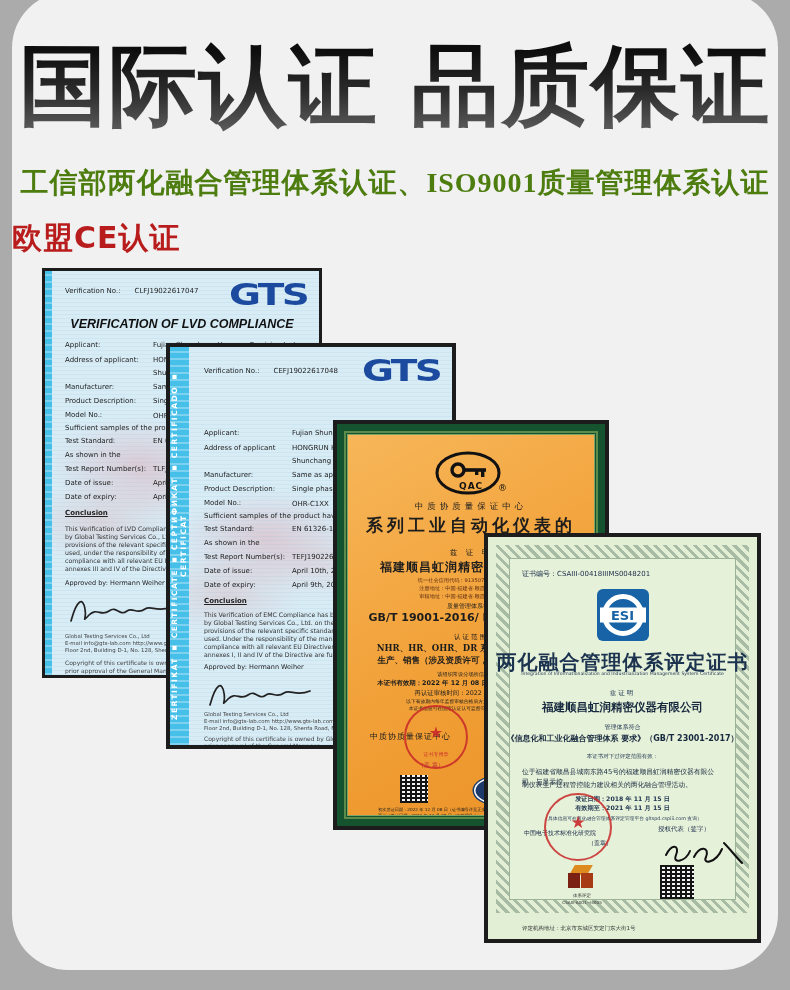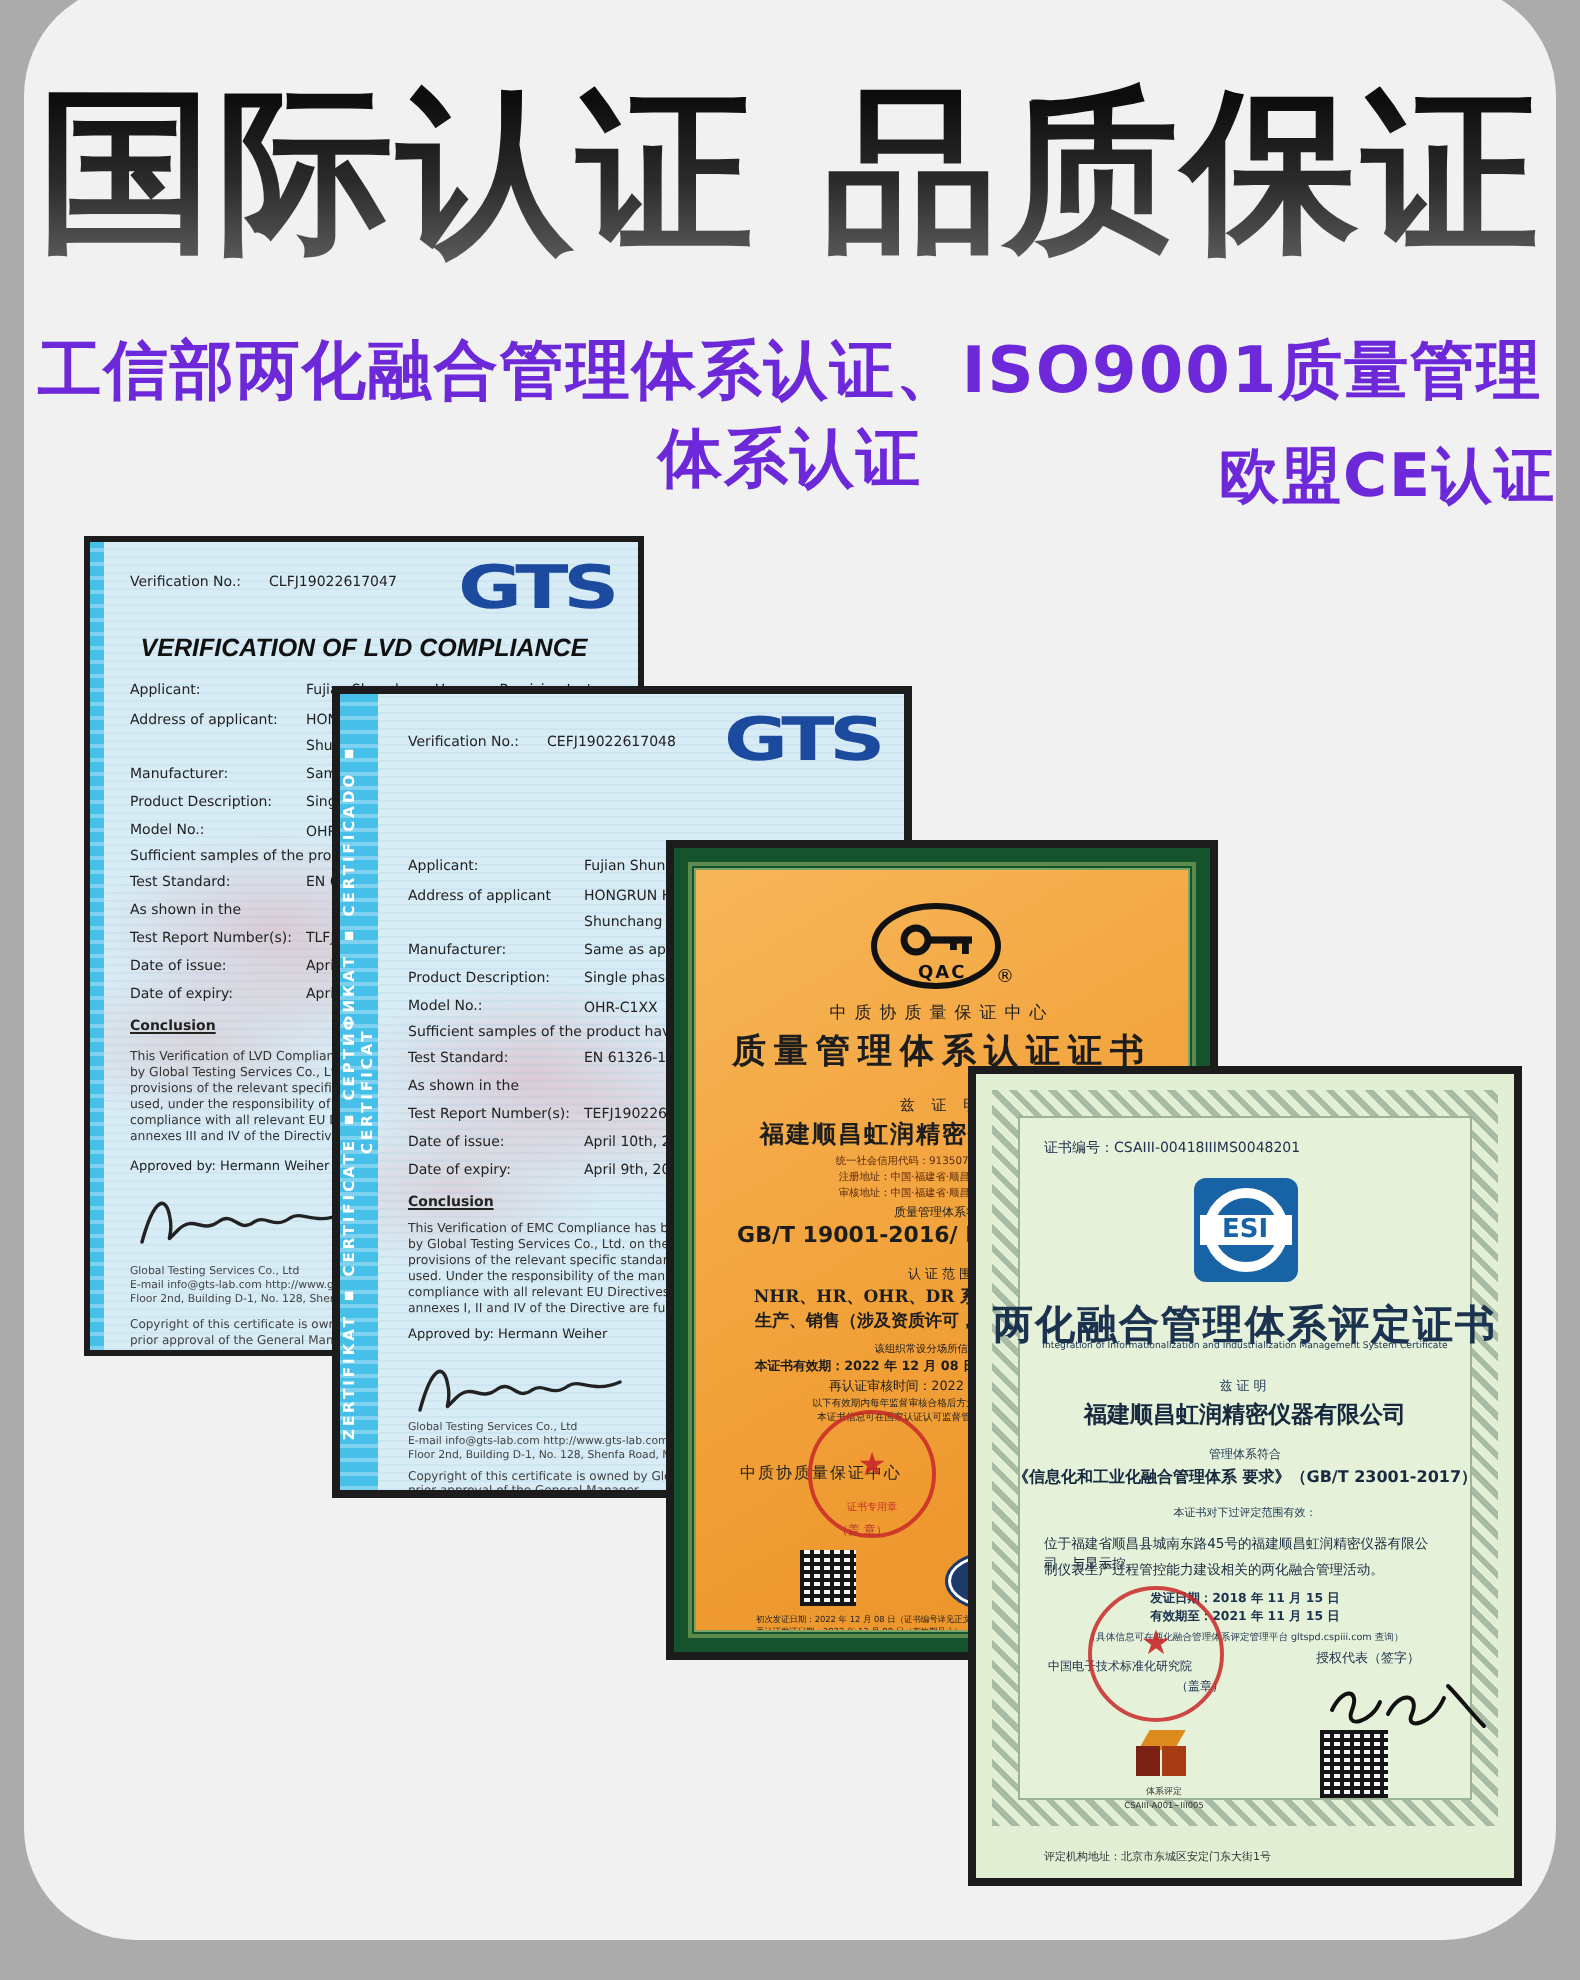--- a/index.html
+++ b/index.html
@@ -9,23 +9,23 @@
 
   .card { position:absolute; left:12px; top:-8px; width:766px; height:978px;
     background:#f1f1f1; border-radius:56px; }
 
   
   .hero-title { position:absolute; left:0; right:0; top:48px; text-align:center;
     font-size:88px; font-weight:900; letter-spacing:2px; line-height:1.05;
     background:linear-gradient(180deg,#0d0d0d 10%,#2b2b2b 55%,#5c5c5c 100%);
     -webkit-background-clip:text; background-clip:text; color:transparent; }
   .hero-sub1 { position:absolute; left:0; right:0; top:172px; text-align:center;
-    font-size:32px; font-weight:700; color:#6d28d9; letter-spacing:1px; }
-  .hero-sub2 { position:absolute; left:0; right:0; top:226px; text-align:right;
-    font-size:30px; font-weight:700; color:#6d28d9; letter-spacing:1px; }
+    font-size:28px; font-weight:700; color:#4d7c0f; letter-spacing:1px;font-family:Liberation Serif, serif; }
+  .hero-sub2 { position:absolute; left:0; right:0; top:226px; text-align:left;
+    font-size:30px; font-weight:700; color:#b91c1c; letter-spacing:1px; }
 
   
   .cert { position:absolute; border:3px solid #1c1c1c; overflow:hidden; }
 
   
   .gts-cert { background:
       repeating-linear-gradient(0deg, rgba(110,175,205,.10) 0 1px, transparent 1px 4px),
       radial-gradient(ellipse 130px 70px at 34% 48%, rgba(222,140,150,.34), transparent 70%),
       radial-gradient(ellipse 110px 60px at 20% 62%, rgba(222,150,150,.28), transparent 70%),
       radial-gradient(ellipse 120px 50px at 55% 55%, rgba(230,160,160,.20), transparent 70%),
@@ -261,21 +261,21 @@
         <ellipse cx="34" cy="24" rx="31" ry="20" fill="none" stroke="#111" stroke-width="3"></ellipse>
         <circle cx="24" cy="21" r="6" fill="none" stroke="#111" stroke-width="3.4"></circle>
         <rect x="29" y="19.2" width="23" height="3.6" fill="#111"></rect>
         <rect x="47" y="22" width="3.4" height="6" fill="#111"></rect>
         <rect x="41" y="22" width="3.4" height="4" fill="#111"></rect>
         <text x="25" y="40" font-size="9" font-weight="bold" fill="#111" letter-spacing="1">QAC</text>
         <text x="64" y="42" font-size="9" fill="#111">®</text>
       </svg>
 
       <div class="qac-c" style="top:66px; font-size:8.5px; letter-spacing:4px;">中质协质量保证中心</div>
-      <div class="qac-c qac-serif" style="top:79px; font-size:17px; font-weight:700; letter-spacing:4px;">质量管理体系认证证书</div>
+      <div class="qac-c qac-serif" style="top:79px; font-size:17px; font-weight:700; letter-spacing:4px;">系列工业自动化仪表的</div>
 
       <div class="qac-c" style="top:113px; font-size:7.5px; letter-spacing:3px;">兹 证 明</div>
       <div class="qac-c qac-serif" style="top:124px; font-size:12px; font-weight:700; letter-spacing:1px;">福建顺昌虹润精密仪器有限公司</div>
       <div class="qac-c" style="top:142px; font-size:5.2px; color:#5a2a12;">统一社会信用代码：91350721705053748B</div>
       <div class="qac-c" style="top:150px; font-size:5.2px; color:#5a2a12;">注册地址：中国·福建省·顺昌县城南东路45号</div>
       <div class="qac-c" style="top:158px; font-size:5.2px; color:#5a2a12;">审核地址：中国·福建省·顺昌县城南东路45号</div>
       <div class="qac-c" style="top:167px; font-size:6px;">质量管理体系符合</div>
       <div class="qac-c" style="top:176px; font-size:11px; font-weight:700;">GB/T 19001-2016/ ISO 9001:2015</div>
 
       <div class="qac-c" style="top:198px; font-size:6.5px; letter-spacing:2px;">认证范围</div>

